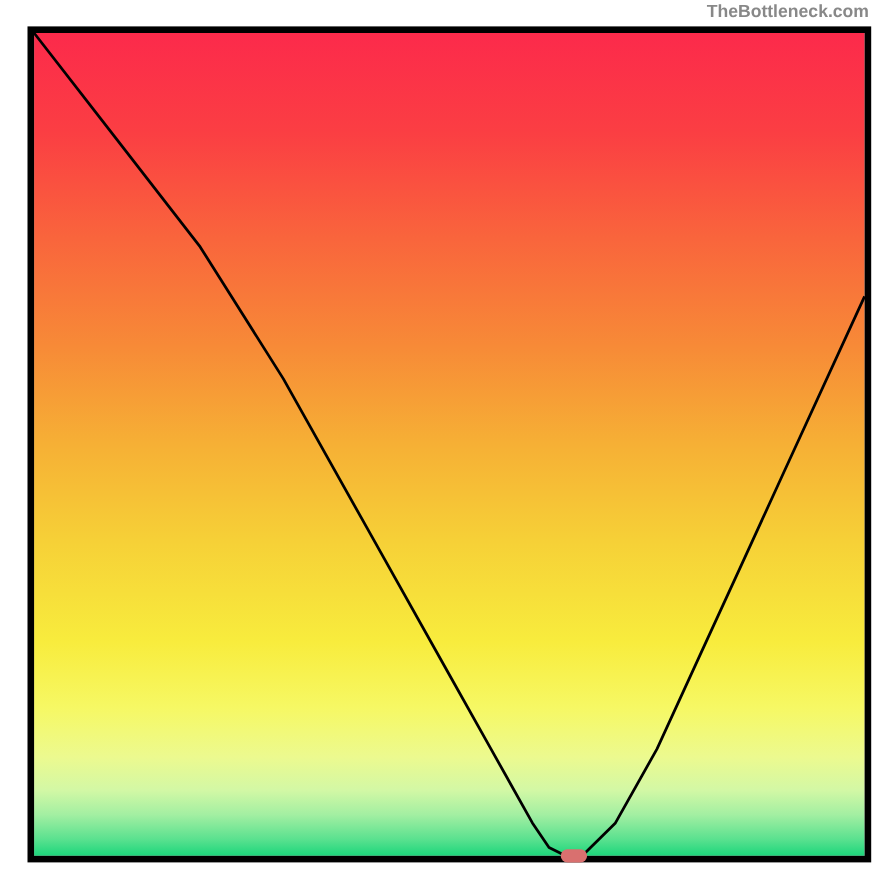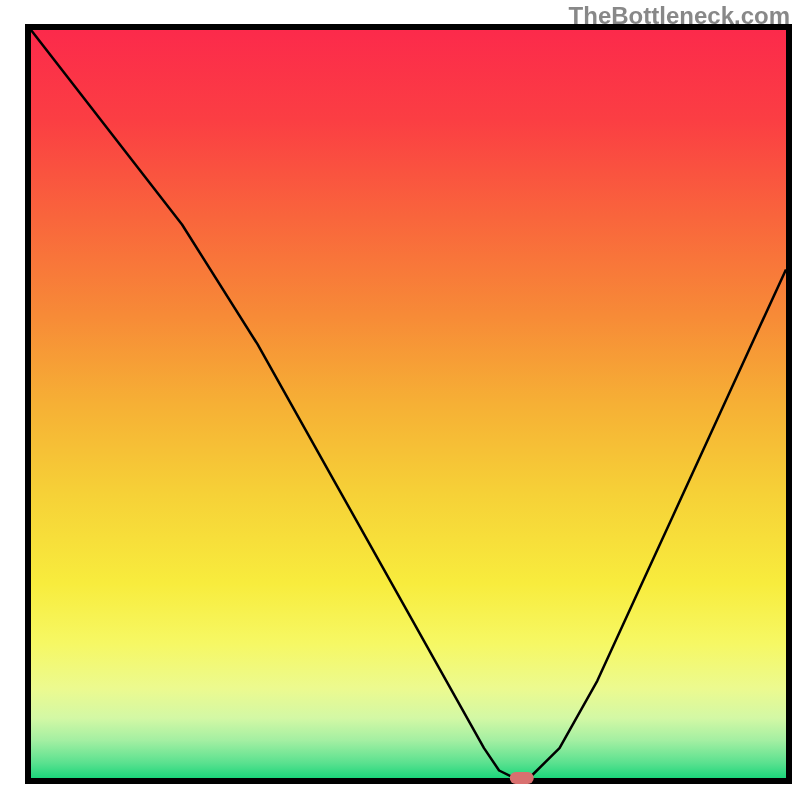--- a/index.html
+++ b/index.html
@@ -12,21 +12,21 @@
   }
   .container {
     position: relative;
     width: 800px;
     height: 800px;
   }
   .watermark {
     position: absolute;
     top: 2px;
     right: 10px;
-    font-size: 24px;
+    font-size: 16px;
     font-weight: bold;
     color: #888888;
     z-index: 10;
     text-align: center;
   }
   svg {
     display: block;
   }
 </style>
 </head>

